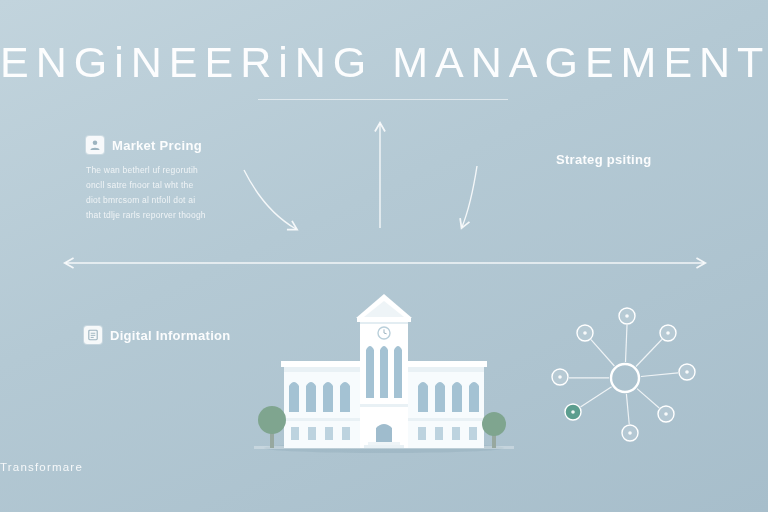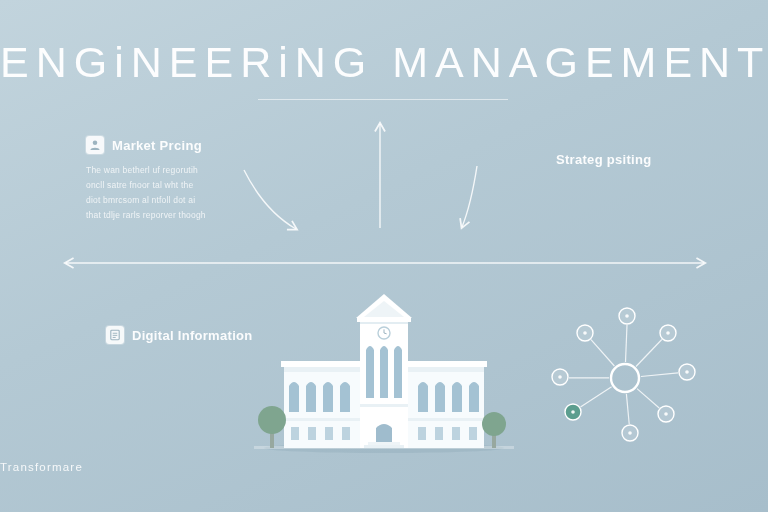--- a/index.html
+++ b/index.html
@@ -13,21 +13,21 @@
     color:rgba(255,255,255,.96);font-size:43px;font-weight:400;
     letter-spacing:7px;white-space:nowrap;
   }
   .title-rule{
     position:absolute;top:99px;left:258px;width:250px;height:1px;
     background:rgba(255,255,255,.55);
   }
   .section{position:absolute;}
   #sec-market{left:86px;top:136px;width:170px;}
   #sec-strategy{left:556px;top:152px;width:155px;}
-  #sec-digital{left:84px;top:326px;width:175px;margin-left:22px;}
+  #sec-digital{left:84px;top:326px;width:175px;}
   .sec-head{display:flex;align-items:center;gap:8px;
     color:rgba(255,255,255,.95);font-size:13px;font-weight:700;letter-spacing:.3px;}
   .icon-badge{width:18px;height:18px;border-radius:3px;
     background:rgba(255,255,255,.88);display:flex;align-items:center;justify-content:center;
     flex:0 0 auto;box-shadow:0 0 0 1px rgba(255,255,255,.25);}
   .sec-body{margin-top:9px;font-size:8.5px;line-height:15px;
     color:rgba(255,255,255,.78);white-space:pre-line;letter-spacing:.2px;
     filter:blur(.2px);}
   .arrows{position:absolute;left:0;top:0;}
   .arrows path,.arrows line{stroke:rgba(255,255,255,.85);stroke-width:1.4;fill:none;}

